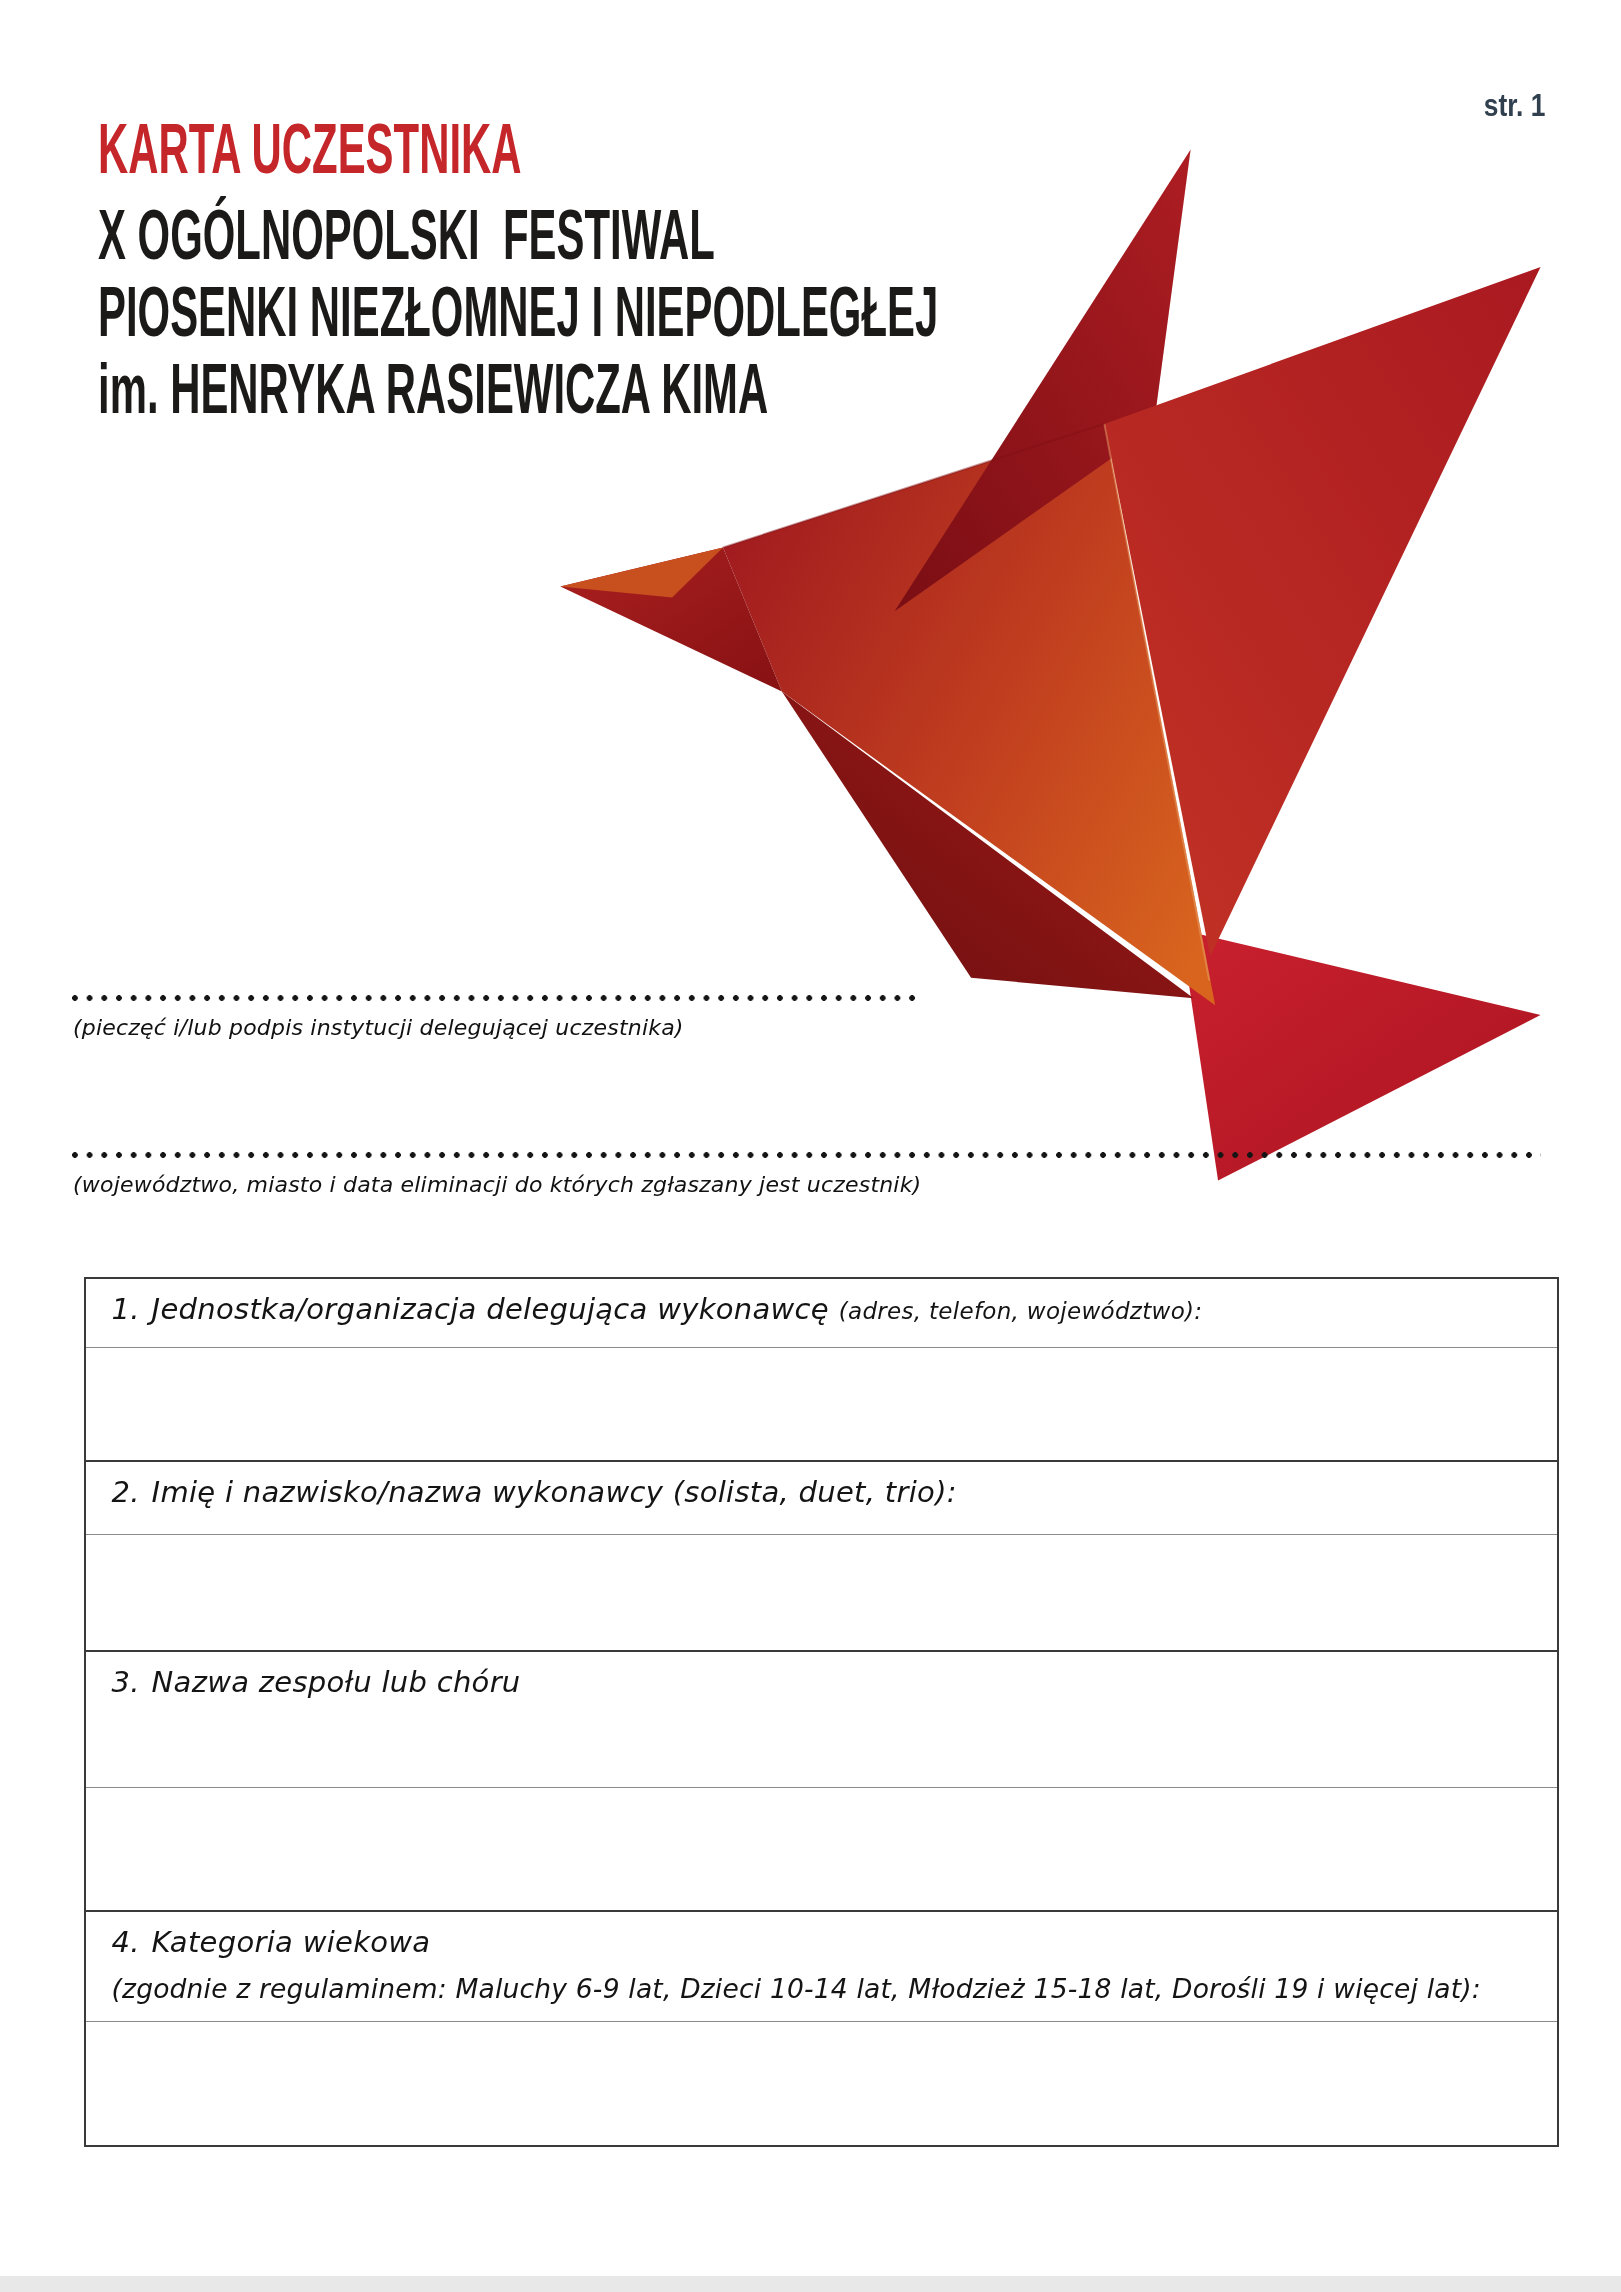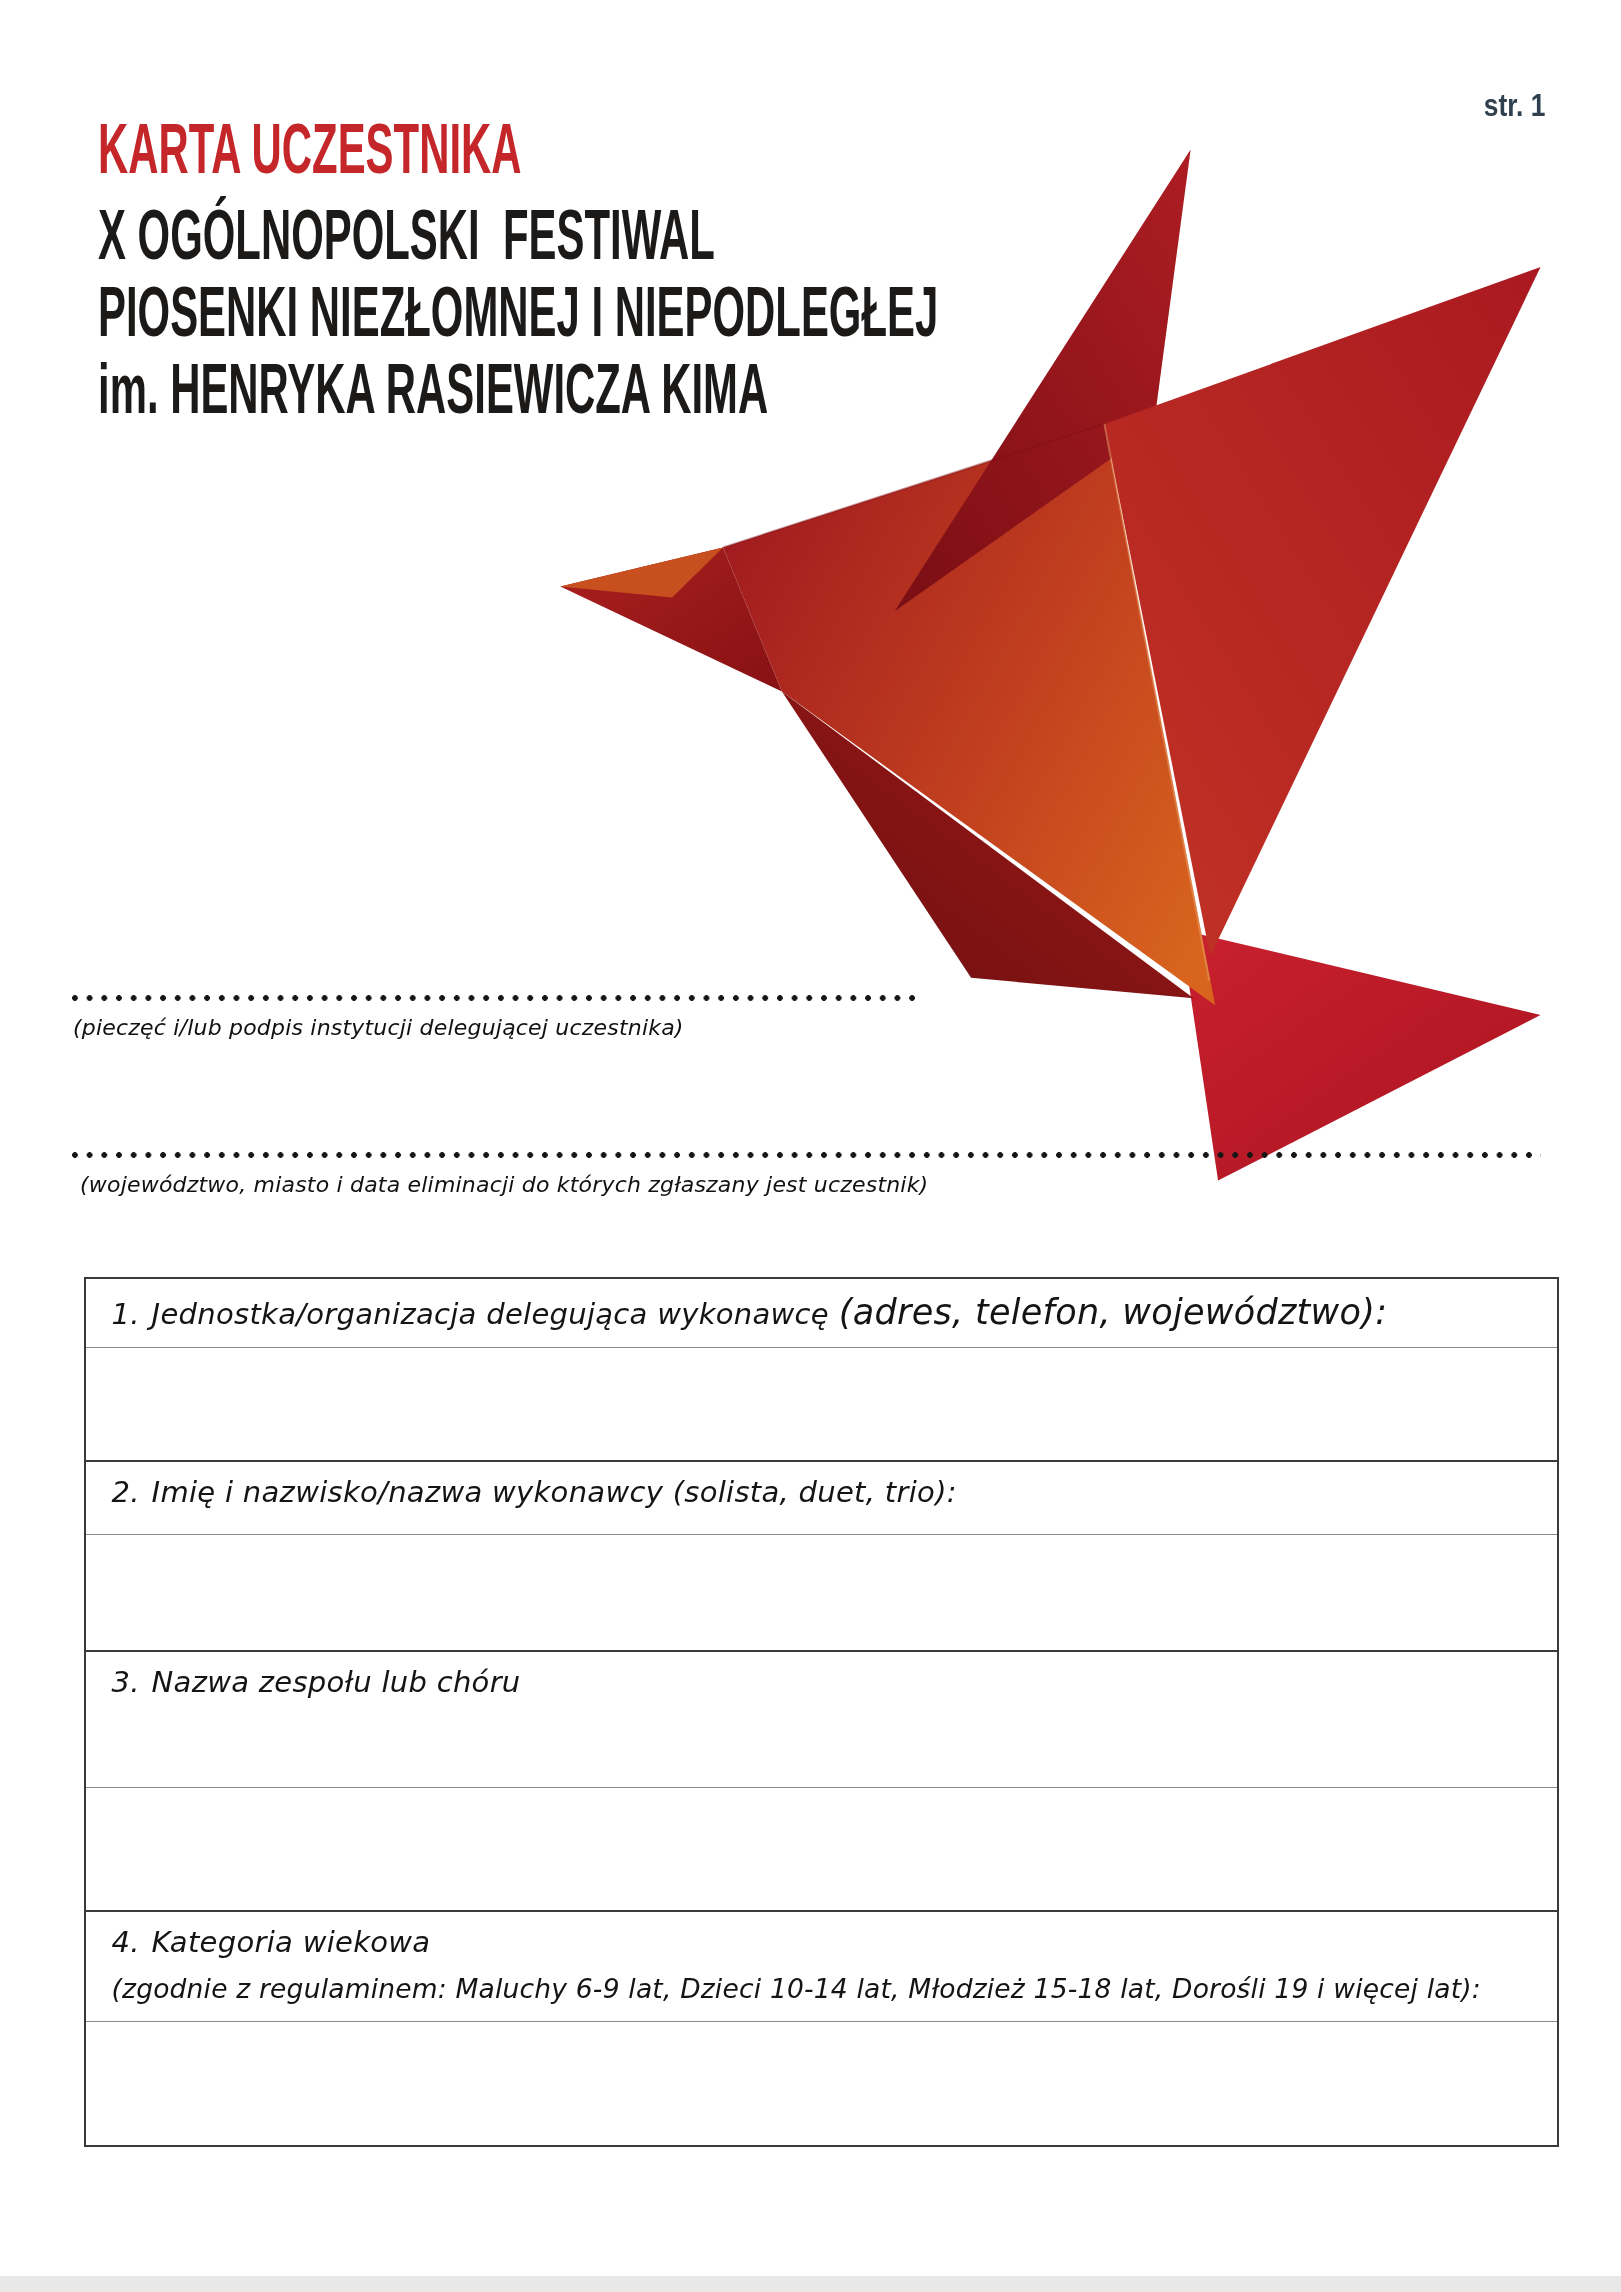--- a/index.html
+++ b/index.html
@@ -34,32 +34,32 @@
     background-image:radial-gradient(circle at 3.9px 3.9px, #151515 2.5px, transparent 3.1px);
     background-size:14.7px 7.8px; background-repeat:repeat-x;
   }
   .dot1 { left:71px; top:994px; width:847px; }
   .dot2 { left:71px; top:1151px; width:1470px; }
   .sigcap {
     position:absolute; font-style:italic; font-size:22px;
     letter-spacing:0.2px; color:#111; white-space:pre;
   }
   .cap1 { left:73px; top:1015px; }
-  .cap2 { left:80px; top:1172px; }
+  .cap2 { left:73px; top:1172px; }
 
   
   .ftable {
     position:absolute; left:84px; top:1277px; width:1475px;
     border:2px solid #3a3a3a; box-sizing:border-box; background:#fff;
   }
   .frow { box-sizing:border-box; width:100%; }
   .frow.q { padding:12.7px 25.5px 0 25.5px; font-style:italic; color:#141414; }
   .qtext { font-size:29px; letter-spacing:0.3px; }
   .qnum { margin-right:11.8px; }
-  .qhint { font-size:35px; margin-left:9.8px; }
+  .qhint { font-size:23px; margin-left:9.8px; }
   .qhint-block {
     font-size:26.5px; margin-top:13.7px; max-width:1426px;
     letter-spacing:0.2px; line-height:33px;
   }
   .div-thin  { border-top:1px solid #8a8a8a; }
   .div-thick { border-top:2px solid #3a3a3a; }
   .h69  { height:68px; }
   .h75  { height:74px; }
   .h113 { height:111px; }
   .h115 { height:113px; }

